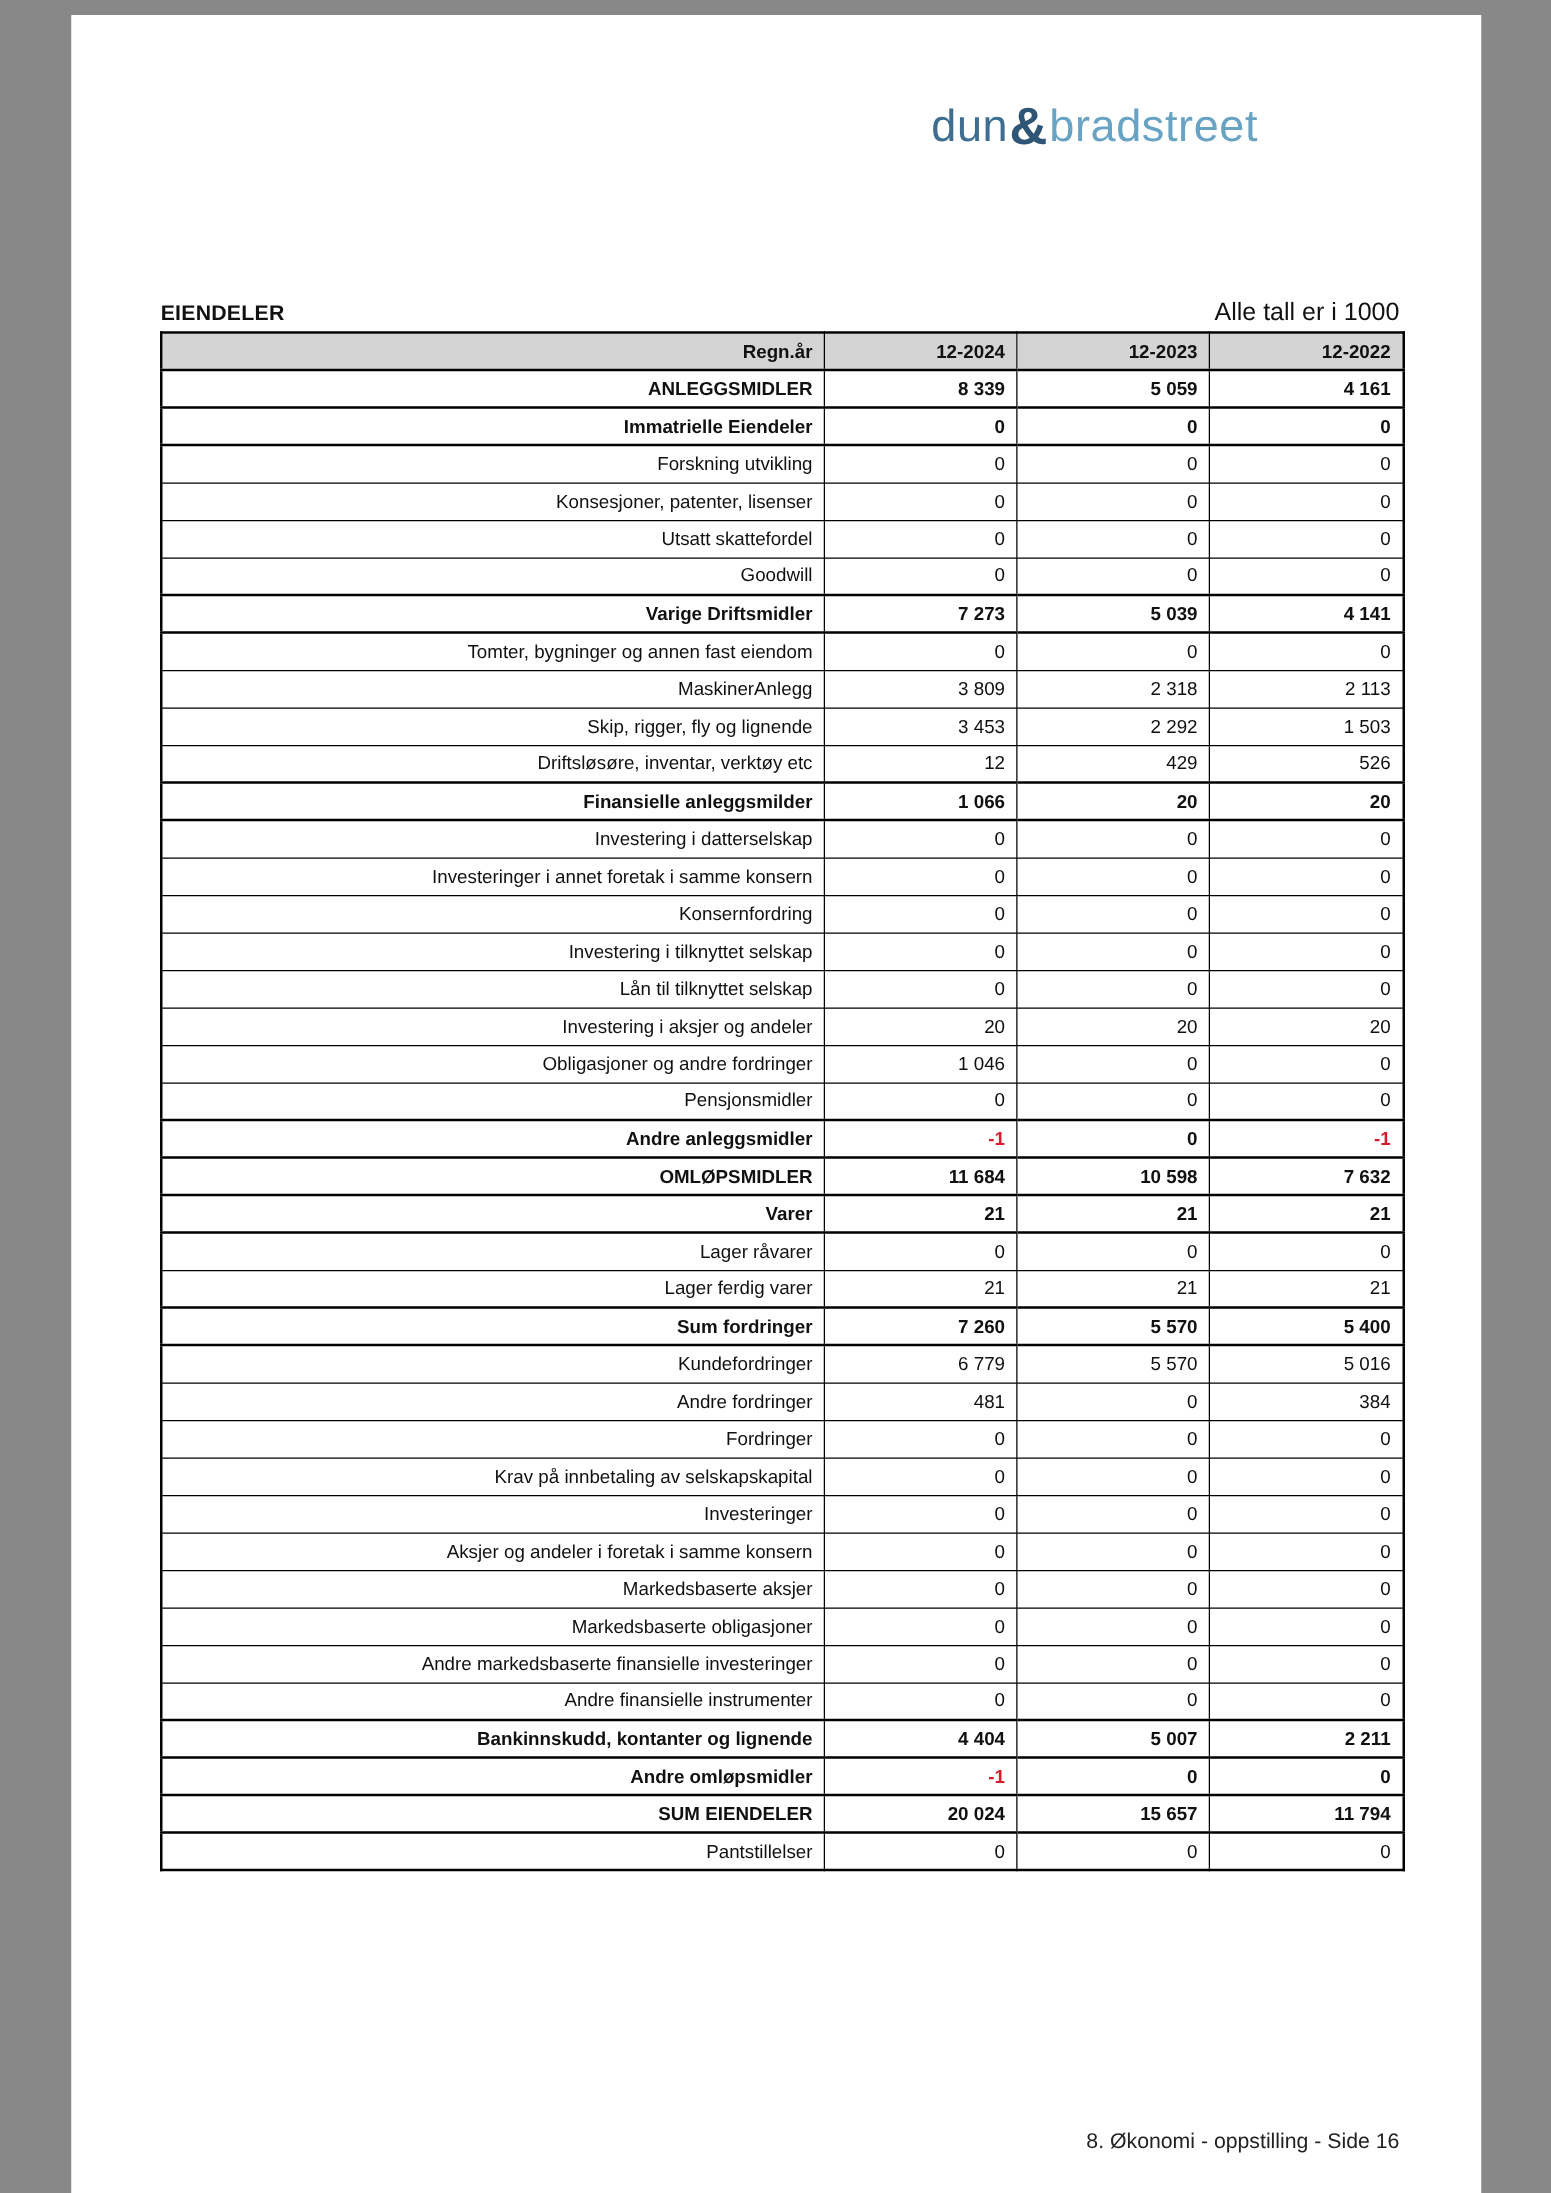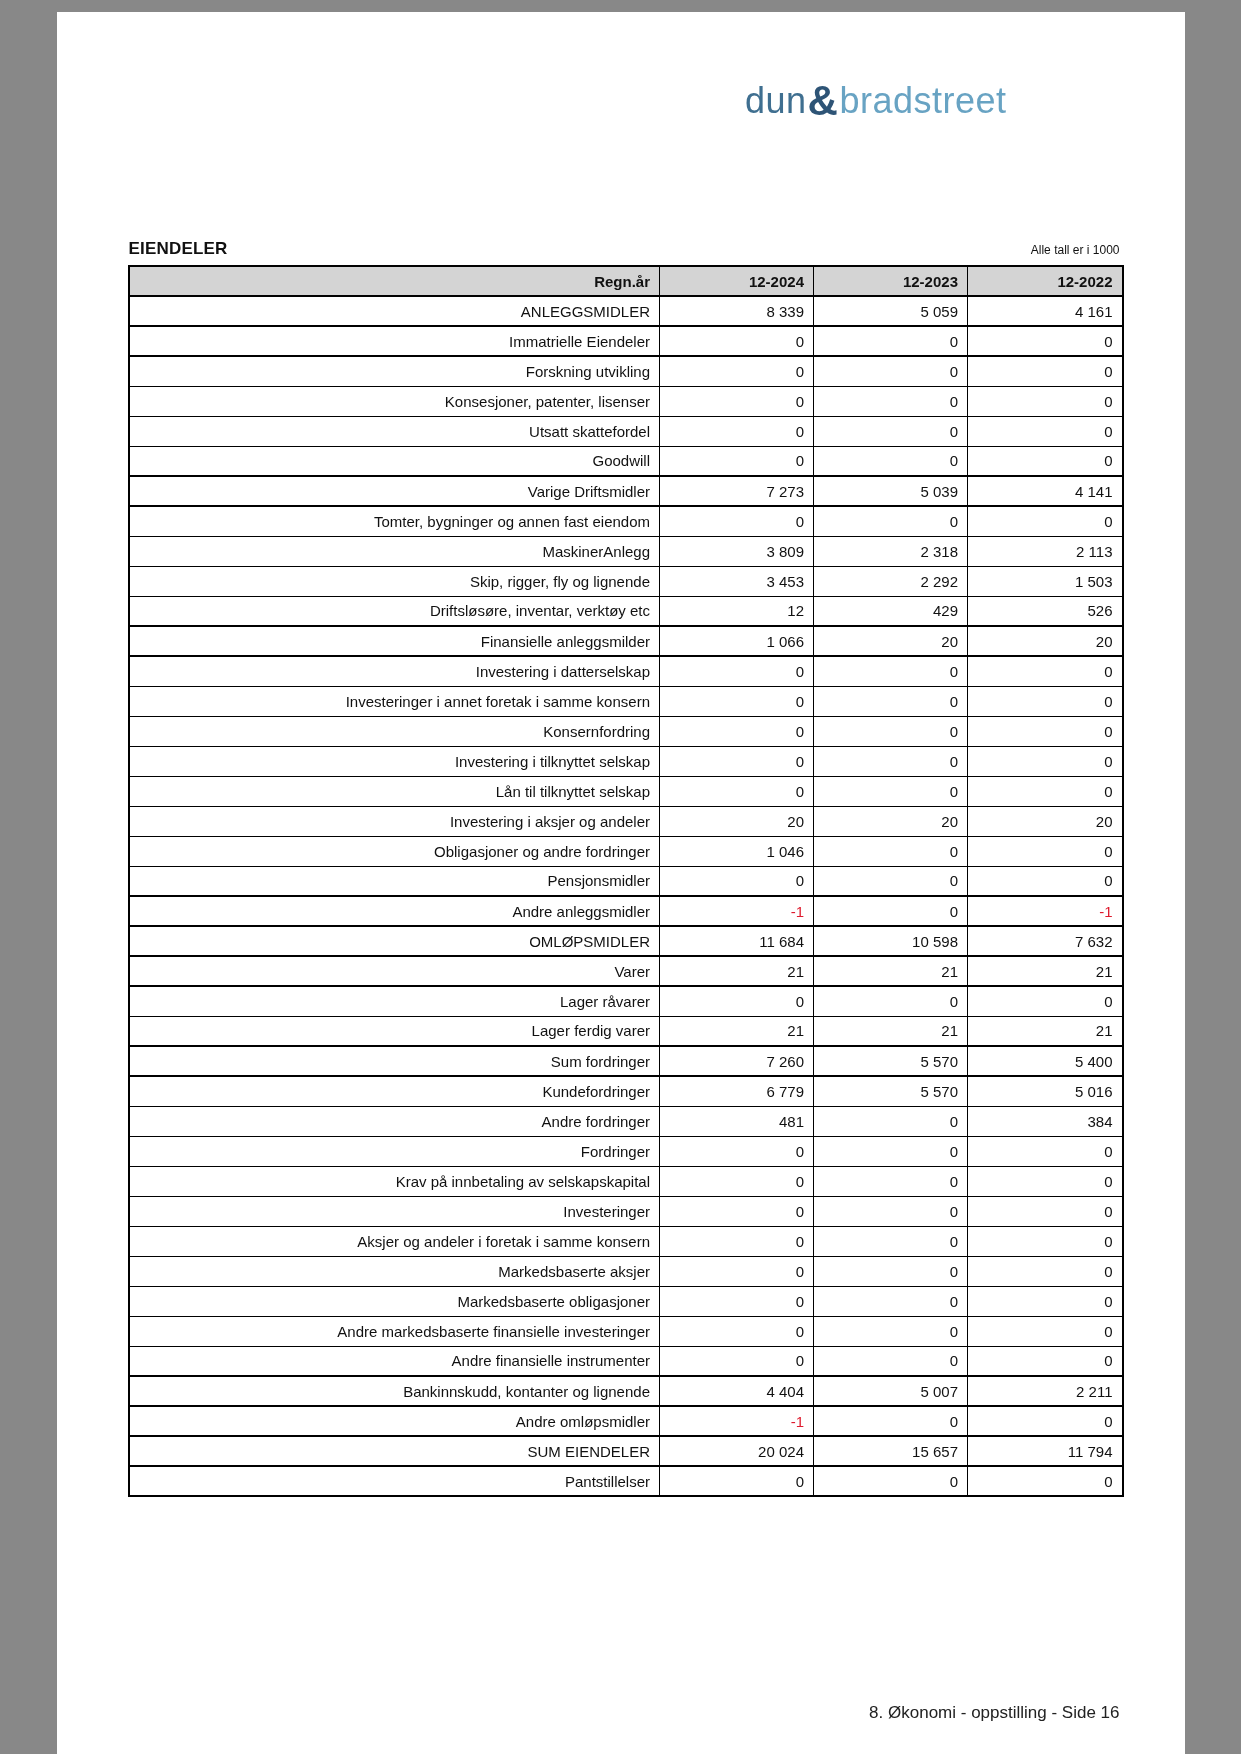--- a/index.html
+++ b/index.html
@@ -27,42 +27,42 @@
     white-space:nowrap;
   }
   .logo .w1{color:var(--logo-dun);font-weight:500;}
   .logo .amp{color:var(--logo-amp);font-weight:600;font-size:42px;margin:0 1px;position:relative;top:2px;}
   .logo .w2{color:var(--logo-brad);font-weight:500;}
   .title-row{
     position:absolute;top:227px;left:72px;width:991px;
     display:flex;justify-content:space-between;align-items:baseline;
   }
   .section-title{font-size:17px;font-weight:bold;letter-spacing:.2px;}
-  .units-note{font-size:12px;}
+  .units-note{font-size:20px;}
   table.fin{
     position:absolute;top:253px;left:71px;width:994px;
     border-collapse:collapse;table-layout:fixed;
     border:2px solid #000;
   }
   table.fin th,table.fin td{
     border:1px solid #000;
     font-size:15px;
     height:30px;
     padding:0 9px;
     vertical-align:middle;
     overflow:hidden;white-space:nowrap;
   }
   table.fin thead th{
     background:var(--head-bg);
     font-weight:bold;
     border-bottom:2px solid #000;
   }
   .lbl{text-align:right;}
   .num{text-align:right;}
-  tr.bold td{font-weight:normal;border-top:2px solid #000;border-bottom:2px solid #000;}
+  tr.bold td{font-weight:bold;border-top:2px solid #000;border-bottom:2px solid #000;}
   td.neg{color:var(--neg);}
   .footer{
     position:absolute;top:1691px;left:72px;width:991px;
     text-align:right;font-size:17px;color:#222;
   }
 </style>
 </head>
 <body>
 
 <div class="page">

